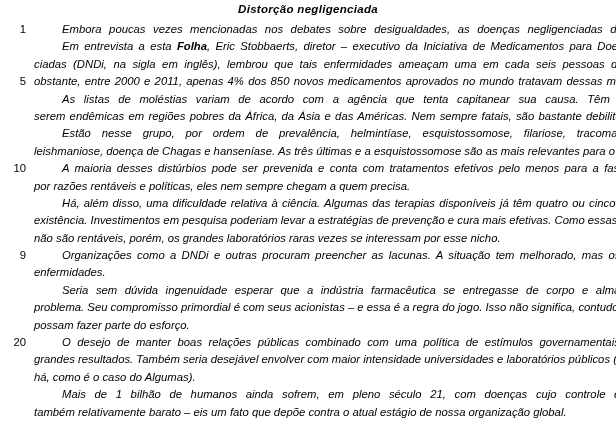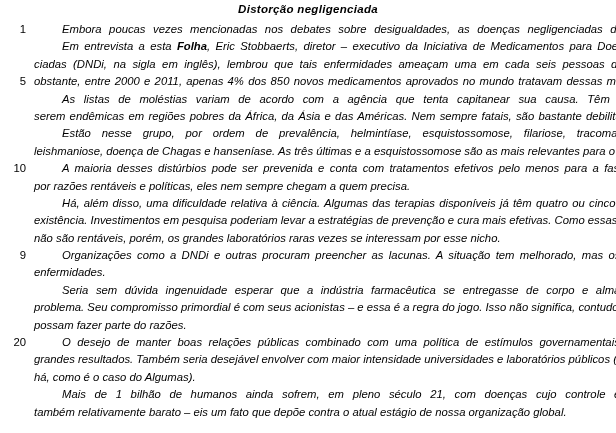--- a/index.html
+++ b/index.html
@@ -161,21 +161,21 @@
       <span class="indent"></span><span class="ws4">Seria sem dúvida ingenuidade esperar que a indústria farmacêutica se entregasse de corpo e alma à resolução do</span>
     </div>
 
     <div class="text-line">
       <span class="linenum"></span>
       <span class="ws0">problema. Seu compromisso primordial é com seus acionistas – e essa é a regra do jogo. Isso não significa, contudo, que não</span>
     </div>
 
     <div class="text-line">
       <span class="linenum"></span>
-      <span class="ws0">possam fazer parte do razões.</span>
+      <span class="ws0">possam fazer parte do esforço.</span>
     </div>
 
     <div class="text-line">
       <span class="linenum">20</span>
       <span class="indent"></span><span class="ws3">O desejo de manter boas relações públicas combinado com uma política de estímulos governamentais pode produzir</span>
     </div>
 
     <div class="text-line">
       <span class="linenum"></span>
       <span class="ws0">grandes resultados. Também seria desejável envolver com maior intensidade universidades e laboratórios públicos (onde os</span>

